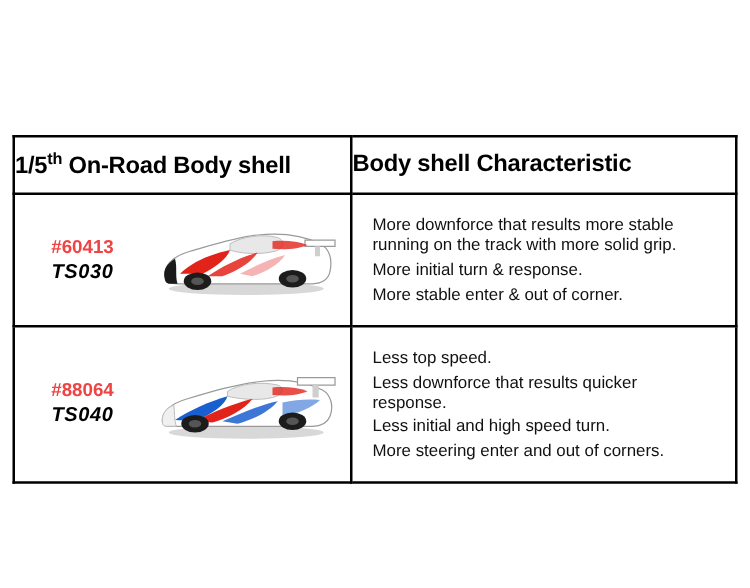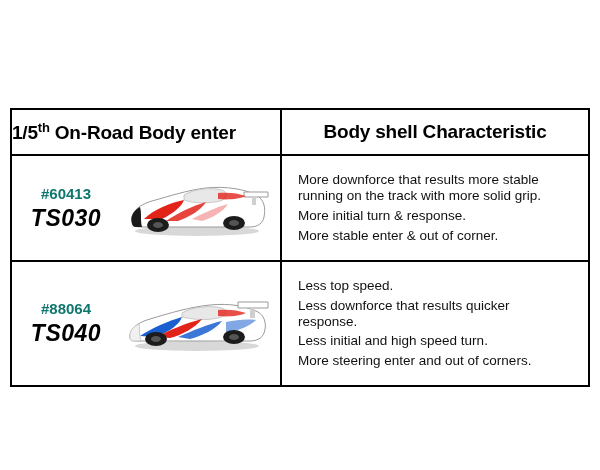--- a/index.html
+++ b/index.html
@@ -44,21 +44,21 @@
     font-size: 19px;
     font-weight: bold;
     color: #000;
     letter-spacing: -0.2px;
   }
   .hdr-left sup {
     font-size: 13px;
     vertical-align: super;
   }
   .hdr-right {
-    text-align: center;
+    text-align: left;
     font-size: 19px;
     font-weight: bold;
     color: #000;
     letter-spacing: -0.2px;
   }
   
   .prod-cell {
     height: 92px;
     position: relative;
   }
@@ -71,26 +71,26 @@
   }
   .prod-text {
     width: 96px;
     flex: 0 0 96px;
     text-align: center;
     line-height: 1.15;
   }
   .prod-code {
     font-size: 15px;
     font-weight: bold;
-    color: #0f766e;
+    color: #ef4444;
     letter-spacing: 0px;
     display: block;
   }
   .prod-name {
-    font-size: 23px;
+    font-size: 16px;
     font-weight: bold;
     font-style: italic;
     color: #000;
     display: block;
     margin-top: 3px;
     letter-spacing: 0.5px;
   }
   .car-holder {
     flex: 1 1 auto;
     height: 100%;
@@ -125,21 +125,21 @@
 </head>
 <body>
 
 <div class="page">
 
   <div class="table-wrap">
     <table class="spec">
       <tbody>
           <tr>
         <th class="hdr-left">
-          <span>1/5</span><sup>th</sup><span> On-Road Body enter</span>
+          <span>1/5</span><sup>th</sup><span> On-Road Body shell</span>
         </th>
         <th class="hdr-right">Body shell Characteristic</th>
       </tr>
 
       <tr>
         <td class="prod-cell">
           <div class="prod-inner">
             <div class="prod-text">
               <span class="prod-code">#60413</span>
               <span class="prod-name">TS030</span>

